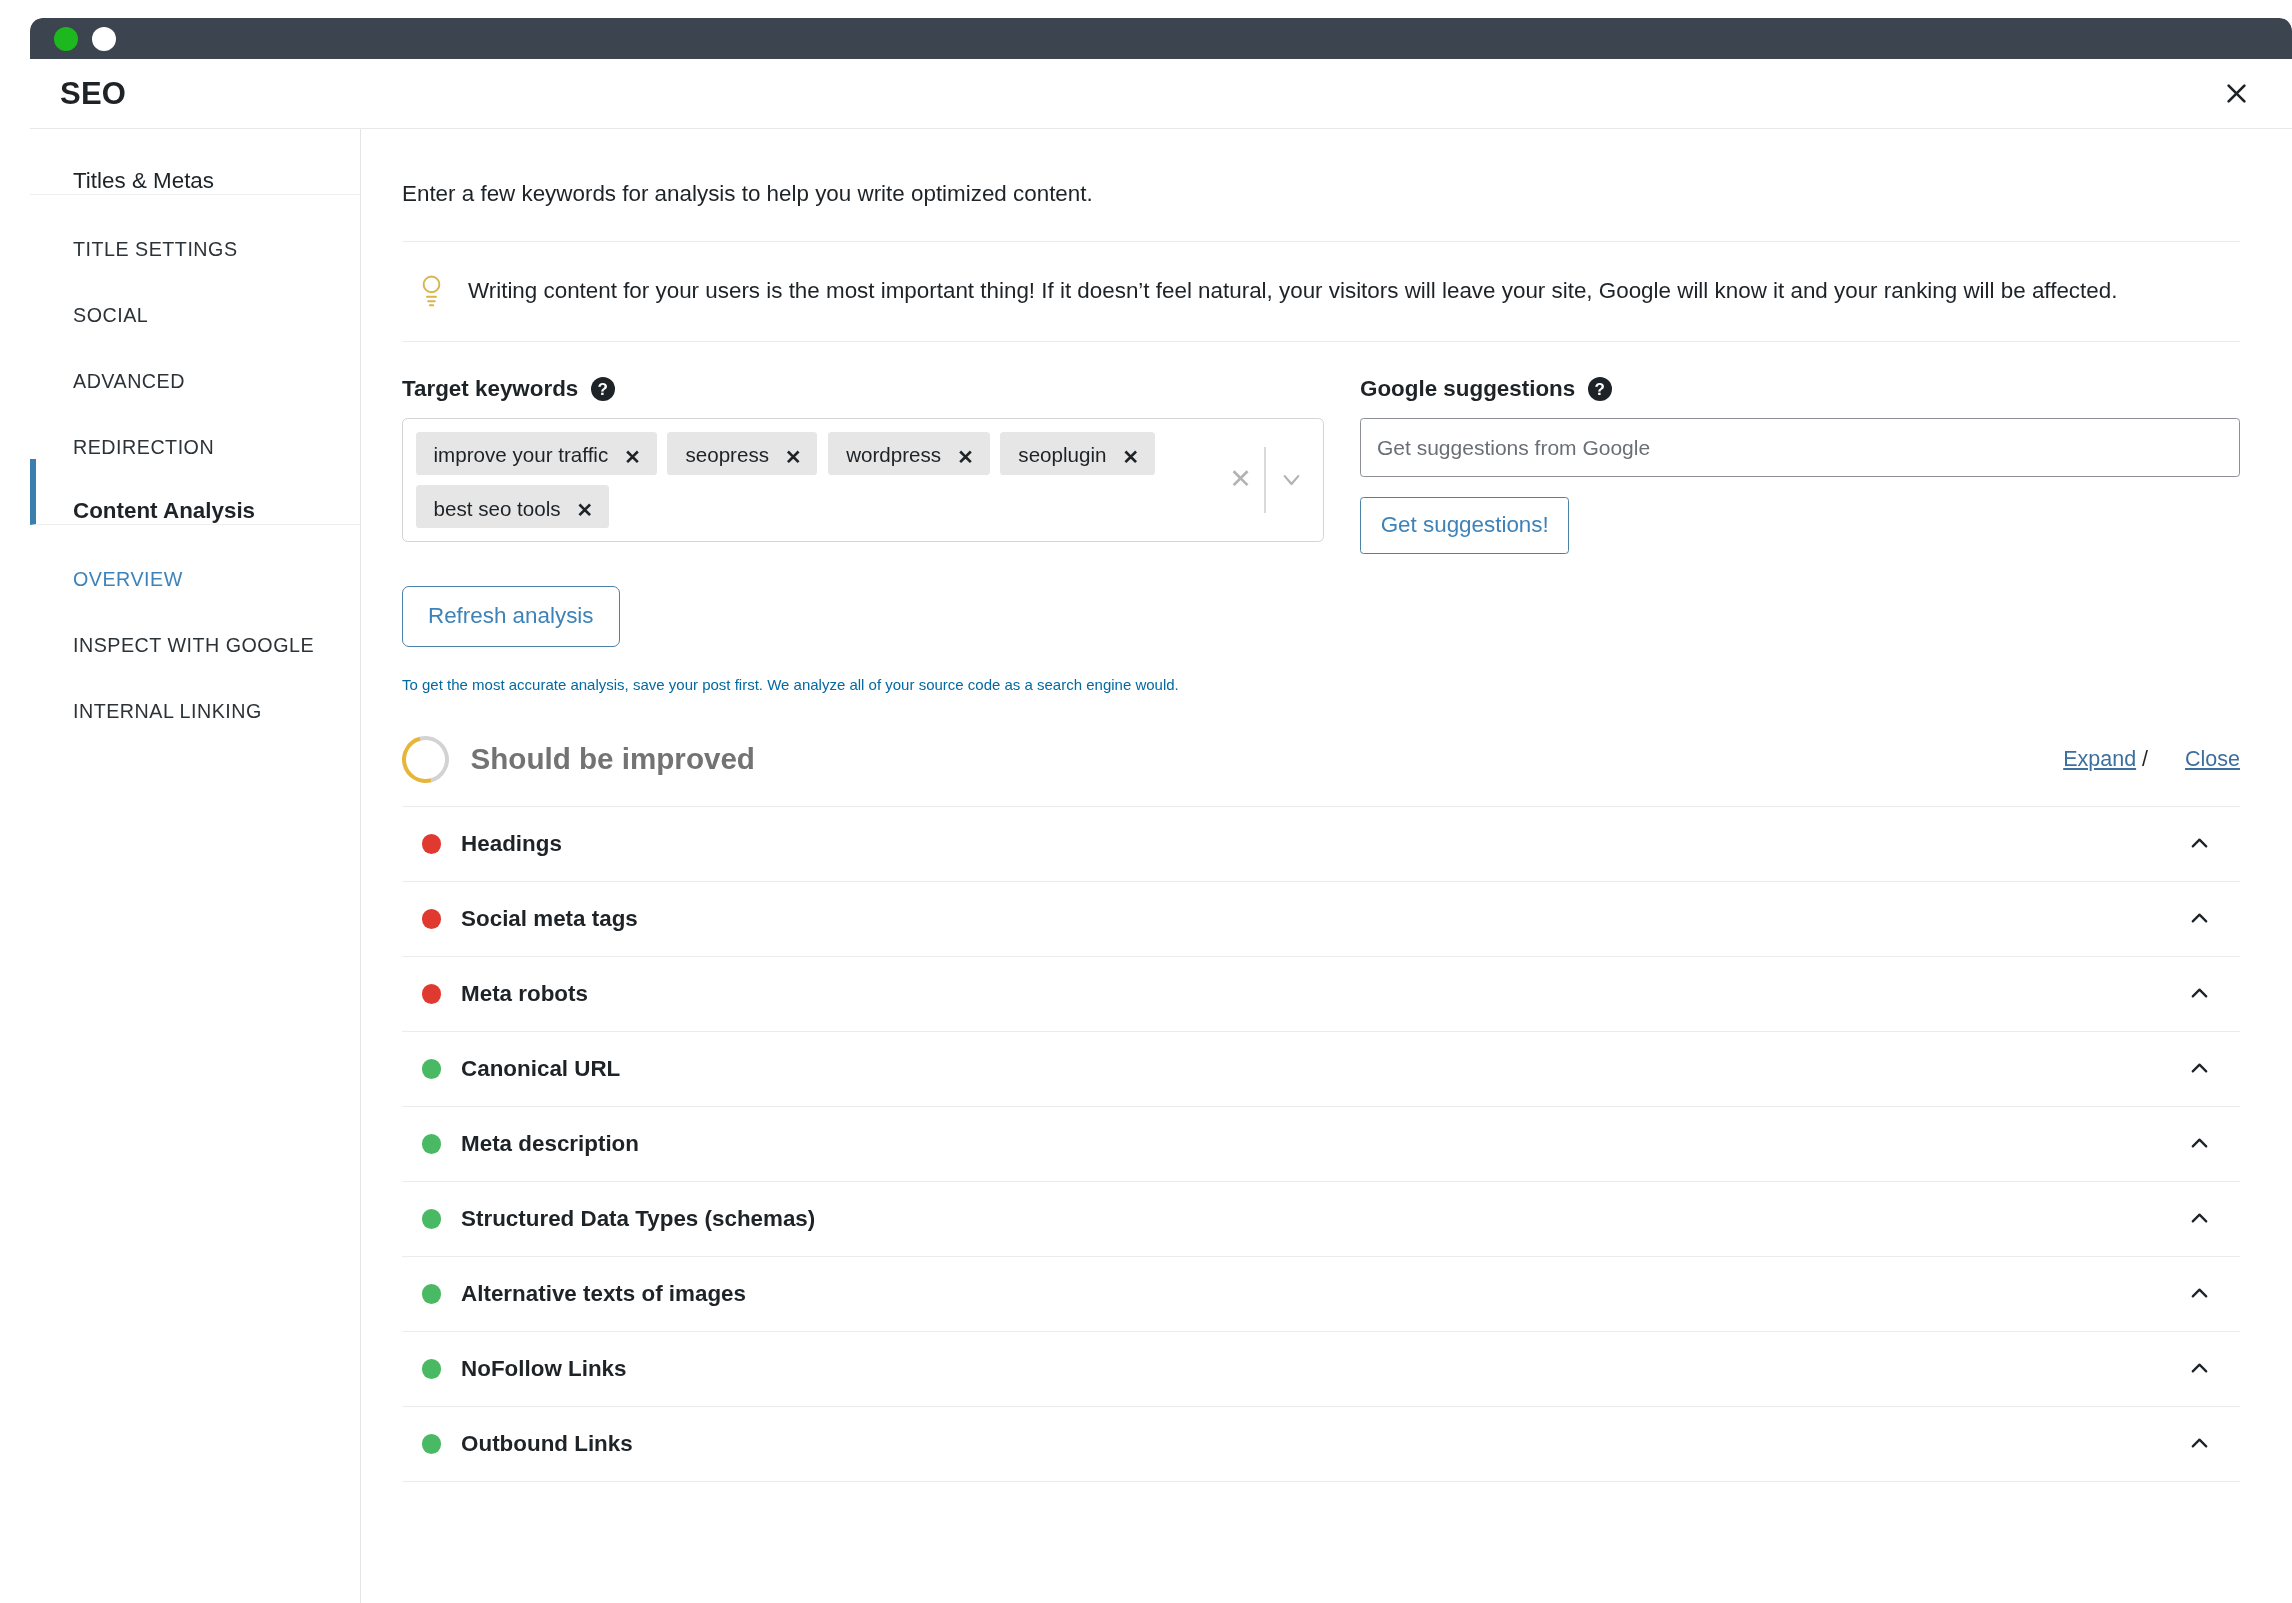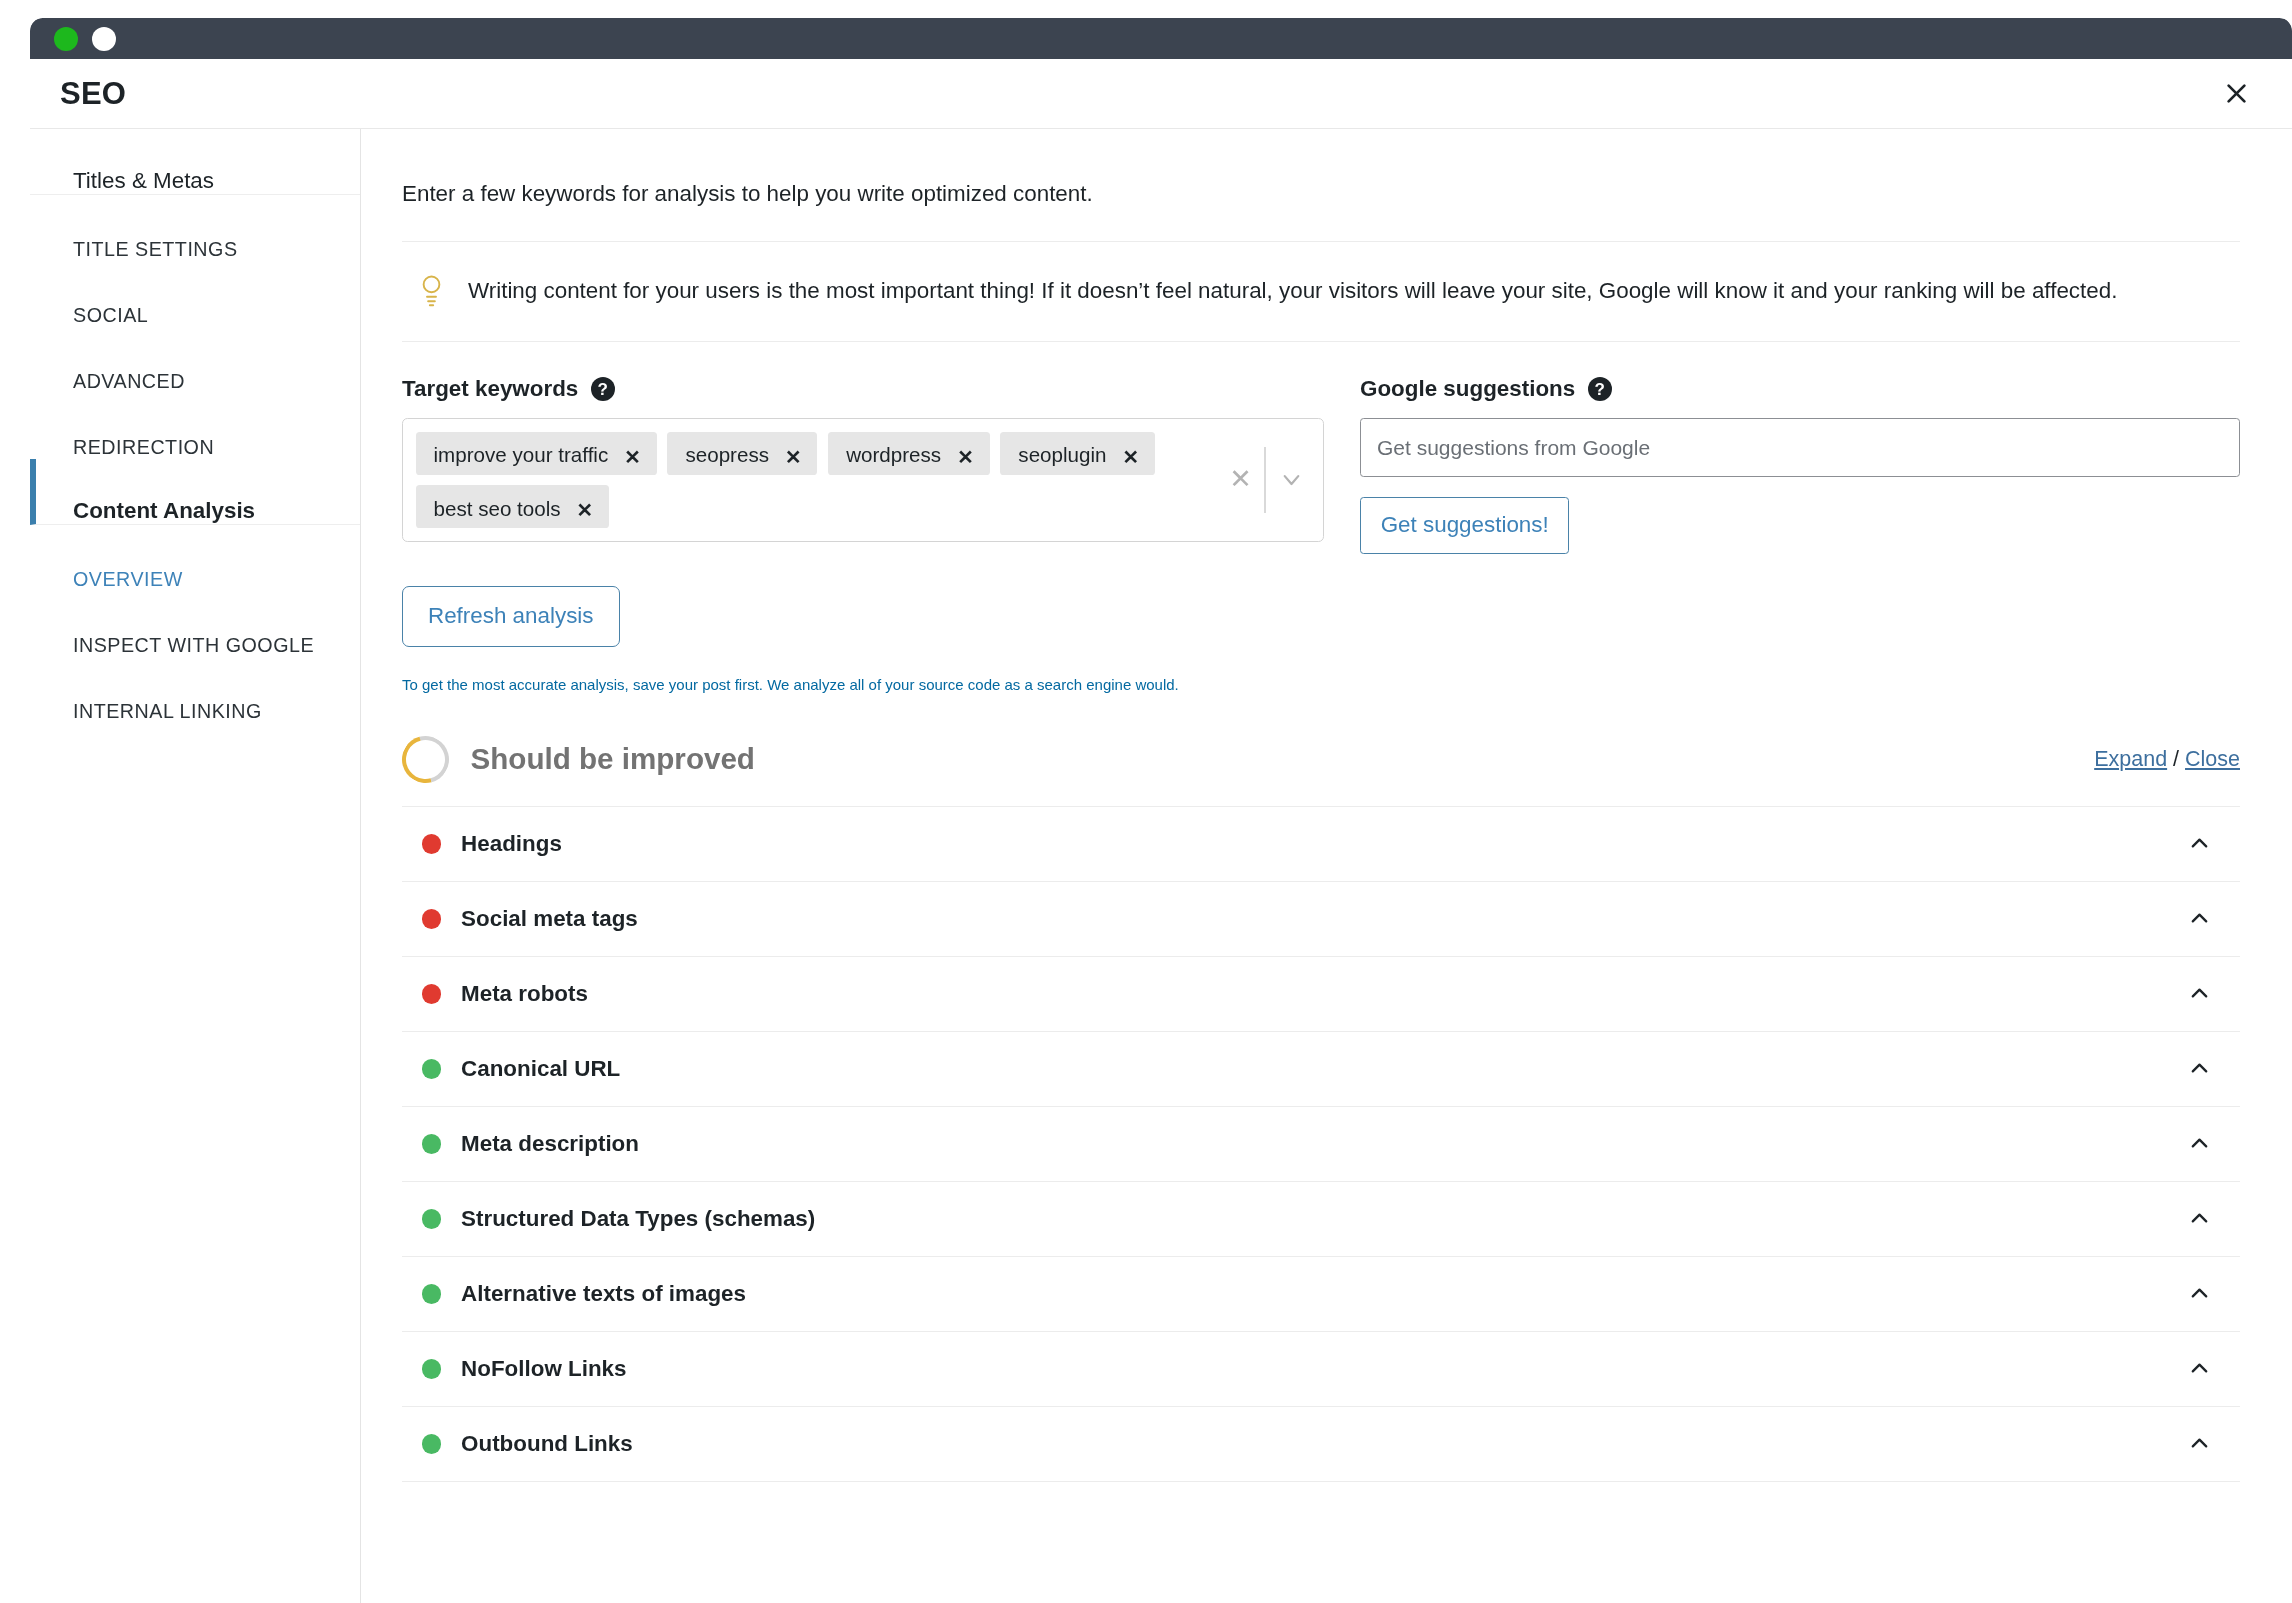--- a/index.html
+++ b/index.html
@@ -305,20 +305,21 @@
     color: #737373;
   }
   #results-links {
     font-size: 21.5px;
     color: #1d2327;
   }
   #results-links a {
     color: #3d6f9e;
     text-decoration: underline;
     cursor: pointer;
+    margin-left: 31px;
   }
 
   .analysis-row {
     display: flex;
     align-items: center;
     justify-content: space-between;
     height: 75px;
     border-top: 1.8px solid #ececec;
     cursor: pointer;
     padding-right: 23px;

